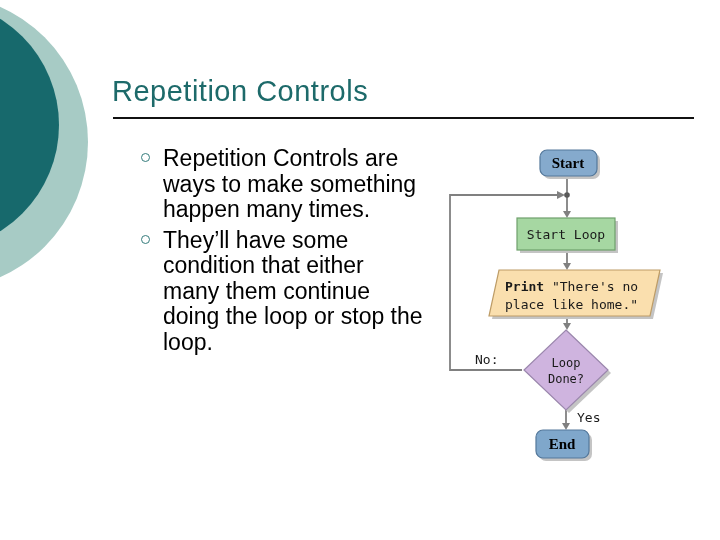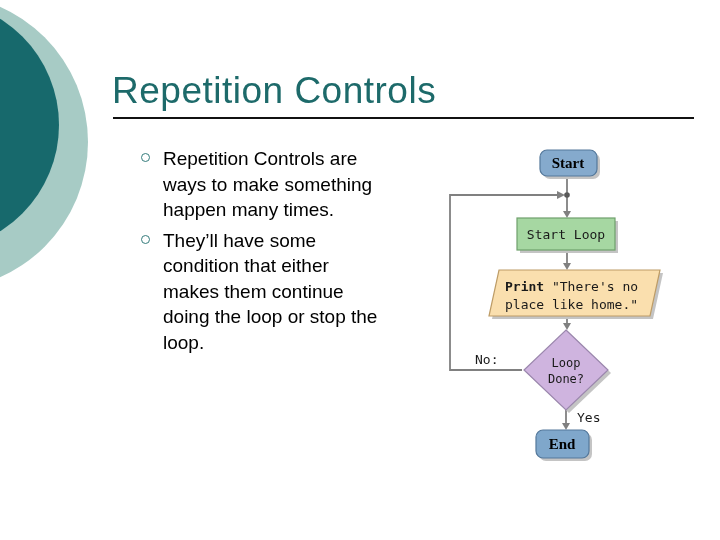--- a/index.html
+++ b/index.html
@@ -8,32 +8,32 @@
     overflow:hidden;font-family:"Liberation Sans",sans-serif;
   }
   
   .circle{position:absolute;border-radius:50%;}
   #sage-circle{width:296px;height:296px;left:-208px;top:-6px;background:#a7cbc5;z-index:1;}
   #dark-circle{width:250px;height:250px;left:-191px;top:0px;background:#17696c;z-index:2;}
 
   
   #page-title{
     position:absolute;left:112px;top:74px;z-index:3;
-    font-size:37px;line-height:34px;color:#1d6a6a;letter-spacing:0.5px;
+    font-size:29px;line-height:34px;color:#1d6a6a;letter-spacing:0.5px;
   }
   #title-divider{
     position:absolute;left:113px;top:117px;width:581px;height:2px;
     background:#111111;z-index:3;
   }
 
   
   #bullet-list{position:absolute;left:140px;top:146px;width:300px;z-index:3;}
   .list-item{position:relative;padding-left:23px;margin-bottom:5px;}
   .bullet-text{
-    font-size:19px;line-height:25.5px;color:#000000;white-space:pre-line;
+    font-size:23px;line-height:25.5px;color:#000000;white-space:pre-line;
   }
   .bullet-ring{
     position:absolute;left:1px;top:7px;width:9px;height:9px;
     border:1.5px solid #357c7c;border-radius:50%;background:#ffffff;box-sizing:border-box;
   }
 
   
   #flowchart{position:absolute;left:445px;top:140px;z-index:3;}
   .fc-mono{font-family:"DejaVu Sans Mono","Liberation Mono",monospace;}
   .fc-serif{font-family:"Liberation Serif",serif;font-weight:bold;}
@@ -53,21 +53,21 @@
     <div class="list-item">
       <span class="bullet-ring"></span>
       <div class="bullet-text">Repetition Controls are
 ways to make something
 happen many times.</div>
     </div>
     <div class="list-item">
       <span class="bullet-ring"></span>
       <div class="bullet-text">They’ll have some
 condition that either
-makes them continue
+many them continue
 doing the loop or stop the
 loop.</div>
     </div>
   </div>
 
   <svg id="flowchart" width="235" height="335" viewBox="0 0 235 335">
 
     <g stroke="#808080" stroke-width="1.8" fill="none">
       <line x1="122" y1="36" x2="122" y2="74"></line>
       <polyline points="115,55 5,55 5,230 77,230"></polyline>

